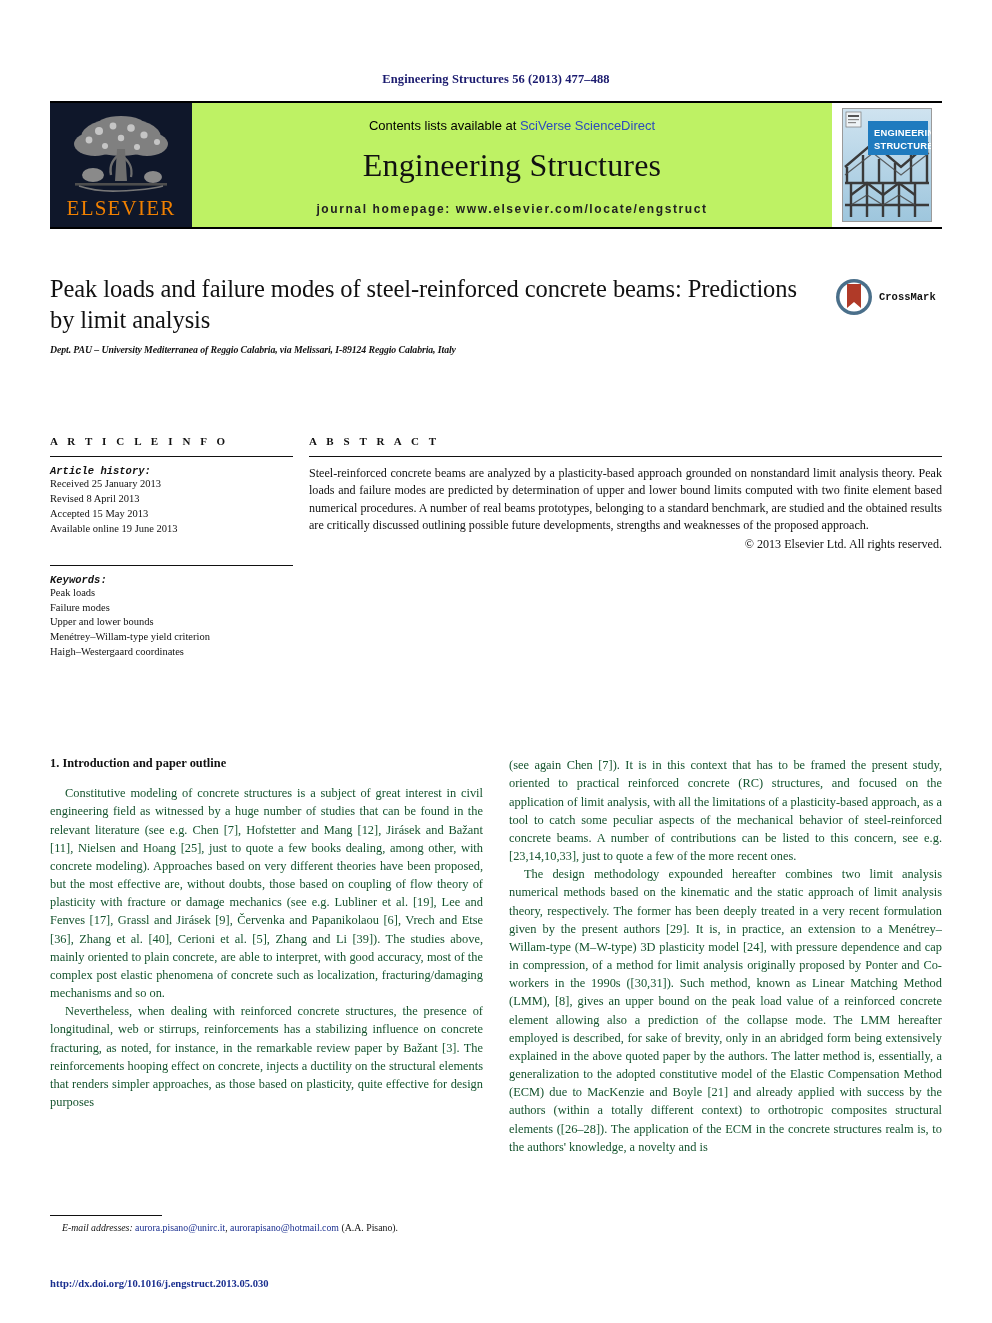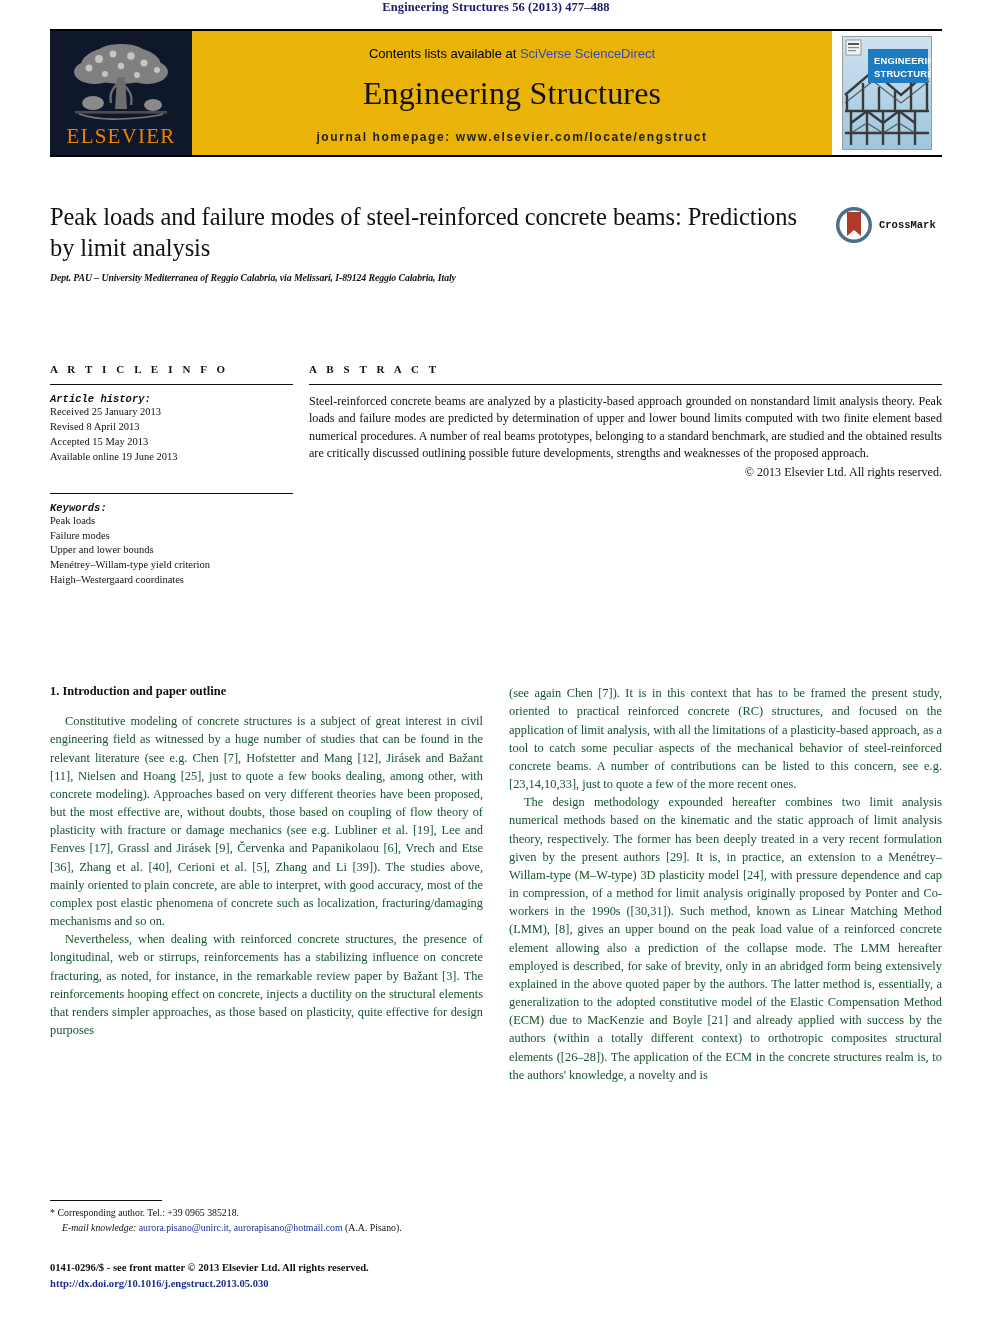--- a/index.html
+++ b/index.html
@@ -23,20 +23,21 @@
     padding: 0 50px;
   }
 
   
   .running-head {
     text-align: center;
     font-family: "Liberation Serif", serif;
     font-weight: bold;
     font-size: 12.5px;
     color: #1a1a6e;
+    padding-top: 72px;
     letter-spacing: .1px;
   }
 
   
   .masthead {
     margin-top: 14px;
     border-top: 2px solid #000;
     border-bottom: 2px solid #000;
     height: 124px;
     display: flex;
@@ -61,21 +62,21 @@
   .elsevier-word {
     font-family: "Liberation Serif", serif;
     font-size: 21px;
     color: #F08000;
     letter-spacing: 1.2px;
     line-height: 1;
     margin-top: 1px;
   }
   .masthead-center {
     flex: 1 1 auto;
-    background: #eab308;
+    background: #bef264;
     display: flex;
     flex-direction: column;
     align-items: center;
     justify-content: center;
     padding: 6px 0 4px 0;
   }
   .contents-line {
     font-family: "Liberation Sans", sans-serif;
     font-size: 13px;
     color: #000;
@@ -437,28 +438,23 @@
     </div>
 
     <div class="bcol">
       <p class="para noindent">(see again Chen [7]). It is in this context that has to be framed the present study, oriented to practical reinforced concrete (RC) structures, and focused on the application of limit analysis, with all the limitations of a plasticity-based approach, as a tool to catch some peculiar aspects of the mechanical behavior of steel-reinforced concrete beams. A number of contributions can be listed to this concern, see e.g. [23,14,10,33], just to quote a few of the more recent ones.</p>
       <p class="para">The design methodology expounded hereafter combines two limit analysis numerical methods based on the kinematic and the static approach of limit analysis theory, respectively. The former has been deeply treated in a very recent formulation given by the present authors [29]. It is, in practice, an extension to a Menétrey–Willam-type (M–W-type) 3D plasticity model [24], with pressure dependence and cap in compression, of a method for limit analysis originally proposed by Ponter and Co-workers in the 1990s ([30,31]). Such method, known as Linear Matching Method (LMM), [8], gives an upper bound on the peak load value of a reinforced concrete element allowing also a prediction of the collapse mode. The LMM hereafter employed is described, for sake of brevity, only in an abridged form being extensively explained in the above quoted paper by the authors. The latter method is, essentially, a generalization to the adopted constitutive model of the Elastic Compensation Method (ECM) due to MacKenzie and Boyle [21] and already applied with success by the authors (within a totally different context) to orthotropic composites structural elements ([26–28]). The application of the ECM in the concrete structures realm is, to the authors' knowledge, a novelty and is</p>
     </div>
   </div>
 
   <div class="footnote-wrap">
     <div class="footnote-rule"></div>
-    <div class="footnote">
-      <span class="star">*</span>
-      <span>Corresponding author. Tel.: +39 0965 385218.</span>
-    </div>
     <div class="footnote" style="padding-left:12px">
-      <span class="ital">E-mail knowledge:</span>
+      <span class="ital">E-mail addresses:</span>
       <a href="#">aurora.pisano@unirc.it</a><span>, </span><a href="#">aurorapisano@hotmail.com</a><span> (A.A. Pisano).</span>
     </div>
   </div>
 
   <div class="footer-block">
-    <div>0141-0296/$ - see front matter © 2013 Elsevier Ltd. All rights reserved.</div>
     <div class="doi">http://dx.doi.org/10.1016/j.engstruct.2013.05.030</div>
   </div>
 
 </div>
 
 </body></html>

